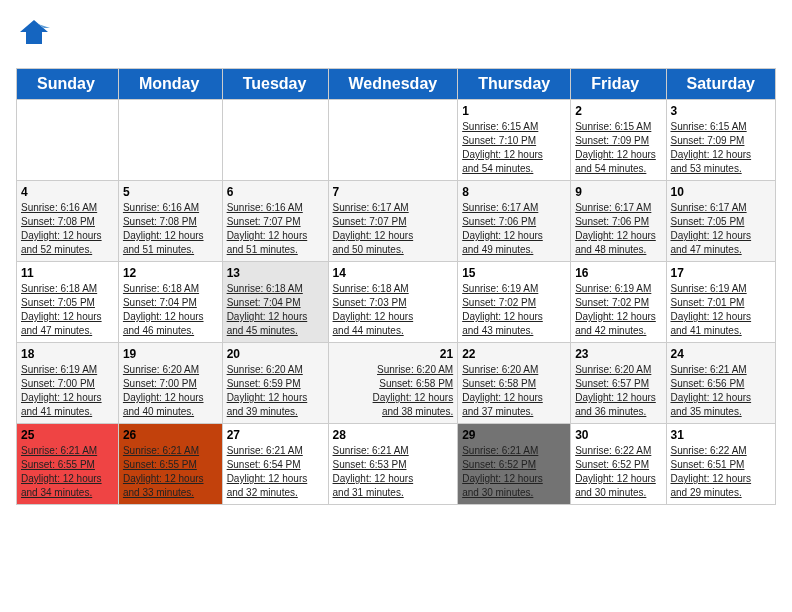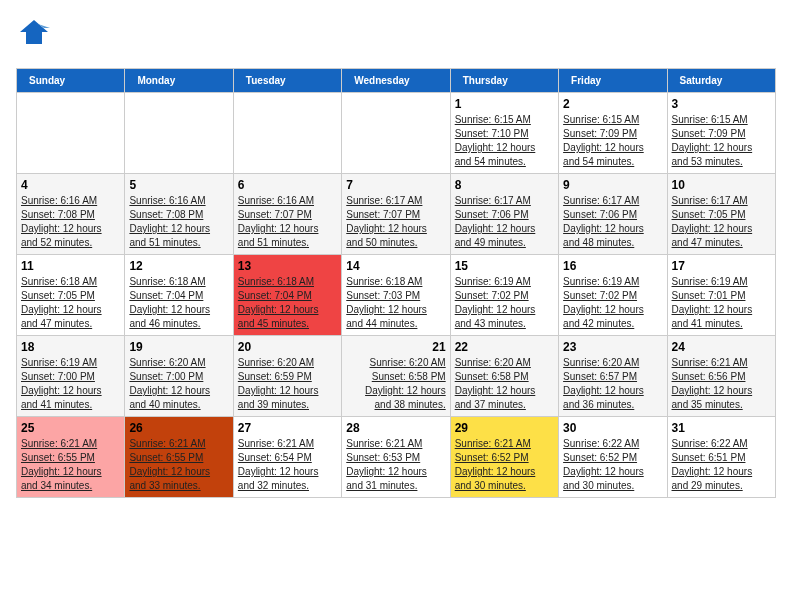--- a/index.html
+++ b/index.html
@@ -43,23 +43,23 @@
       color: #333;
     }
     .calendar {
       width: 100%;
       border-collapse: collapse;
       font-size: 11px;
     }
     .calendar th {
       background: #1565c0;
       color: #fff;
-      padding: 6px 12px;
+      padding: 6px 20px;
       text-align: left;
-      font-size: 10px;
+      font-size: 16px;
       font-weight: bold;
       border: 1px solid #ccc;
     }
     .calendar td {
       border: 1px solid #ccc;
       vertical-align: top;
       padding: 4px;
       width: calc(100% / 7);
       min-height: 80px;
       height: 80px;
@@ -173,21 +173,21 @@
       </tr>
       <tr>
         <td style="background: rgb(255, 255, 255);">
           <span class="day-number">11</span>
           <div class="day-info">Sunrise: 6:18 AM<br>Sunset: 7:05 PM<br>Daylight: 12 hours<br>and 47 minutes.</div>
         </td>
         <td style="background: rgb(255, 255, 255); margin-left: 8px;">
           <span class="day-number">12</span>
           <div class="day-info">Sunrise: 6:18 AM<br>Sunset: 7:04 PM<br>Daylight: 12 hours<br>and 46 minutes.</div>
         </td>
-        <td style="background: #ef4444;">
+        <td style="background: #e5e5e5;">
           <span class="day-number">13</span>
           <div class="day-info">Sunrise: 6:18 AM<br>Sunset: 7:04 PM<br>Daylight: 12 hours<br>and 45 minutes.</div>
         </td>
         <td style="background: rgb(255, 255, 255);">
           <span class="day-number">14</span>
           <div class="day-info">Sunrise: 6:18 AM<br>Sunset: 7:03 PM<br>Daylight: 12 hours<br>and 44 minutes.</div>
         </td>
         <td style="background: rgb(255, 255, 255);">
           <span class="day-number">15</span>
           <div class="day-info">Sunrise: 6:19 AM<br>Sunset: 7:02 PM<br>Daylight: 12 hours<br>and 43 minutes.</div>
@@ -225,37 +225,37 @@
         <td style="background: rgb(245, 245, 245);">
           <span class="day-number">23</span>
           <div class="day-info">Sunrise: 6:20 AM<br>Sunset: 6:57 PM<br>Daylight: 12 hours<br>and 36 minutes.</div>
         </td>
         <td style="background: rgb(245, 245, 245);">
           <span class="day-number">24</span>
           <div class="day-info">Sunrise: 6:21 AM<br>Sunset: 6:56 PM<br>Daylight: 12 hours<br>and 35 minutes.</div>
         </td>
       </tr>
       <tr>
-        <td style="background: #fca5a5;">
+        <td style="background: #ef4444;">
           <span class="day-number">25</span>
           <div class="day-info">Sunrise: 6:21 AM<br>Sunset: 6:55 PM<br>Daylight: 12 hours<br>and 34 minutes.</div>
         </td>
         <td style="background: #c2410c;">
           <span class="day-number">26</span>
           <div class="day-info">Sunrise: 6:21 AM<br>Sunset: 6:55 PM<br>Daylight: 12 hours<br>and 33 minutes.</div>
         </td>
         <td style="background: rgb(255, 255, 255);">
           <span class="day-number">27</span>
           <div class="day-info">Sunrise: 6:21 AM<br>Sunset: 6:54 PM<br>Daylight: 12 hours<br>and 32 minutes.</div>
         </td>
         <td style="background: rgb(255, 255, 255);">
           <span class="day-number">28</span>
           <div class="day-info">Sunrise: 6:21 AM<br>Sunset: 6:53 PM<br>Daylight: 12 hours<br>and 31 minutes.</div>
         </td>
-        <td style="background: #fde047;">
+        <td style="background: #737373;">
           <span class="day-number">29</span>
           <div class="day-info">Sunrise: 6:21 AM<br>Sunset: 6:52 PM<br>Daylight: 12 hours<br>and 30 minutes.</div>
         </td>
         <td style="background: rgb(255, 255, 255); margin-left: 28px;">
           <span class="day-number">30</span>
           <div class="day-info">Sunrise: 6:22 AM<br>Sunset: 6:52 PM<br>Daylight: 12 hours<br>and 30 minutes.</div>
         </td>
         <td style="background: rgb(255, 255, 255);">
           <span class="day-number">31</span>
           <div class="day-info">Sunrise: 6:22 AM<br>Sunset: 6:51 PM<br>Daylight: 12 hours<br>and 29 minutes.</div>

